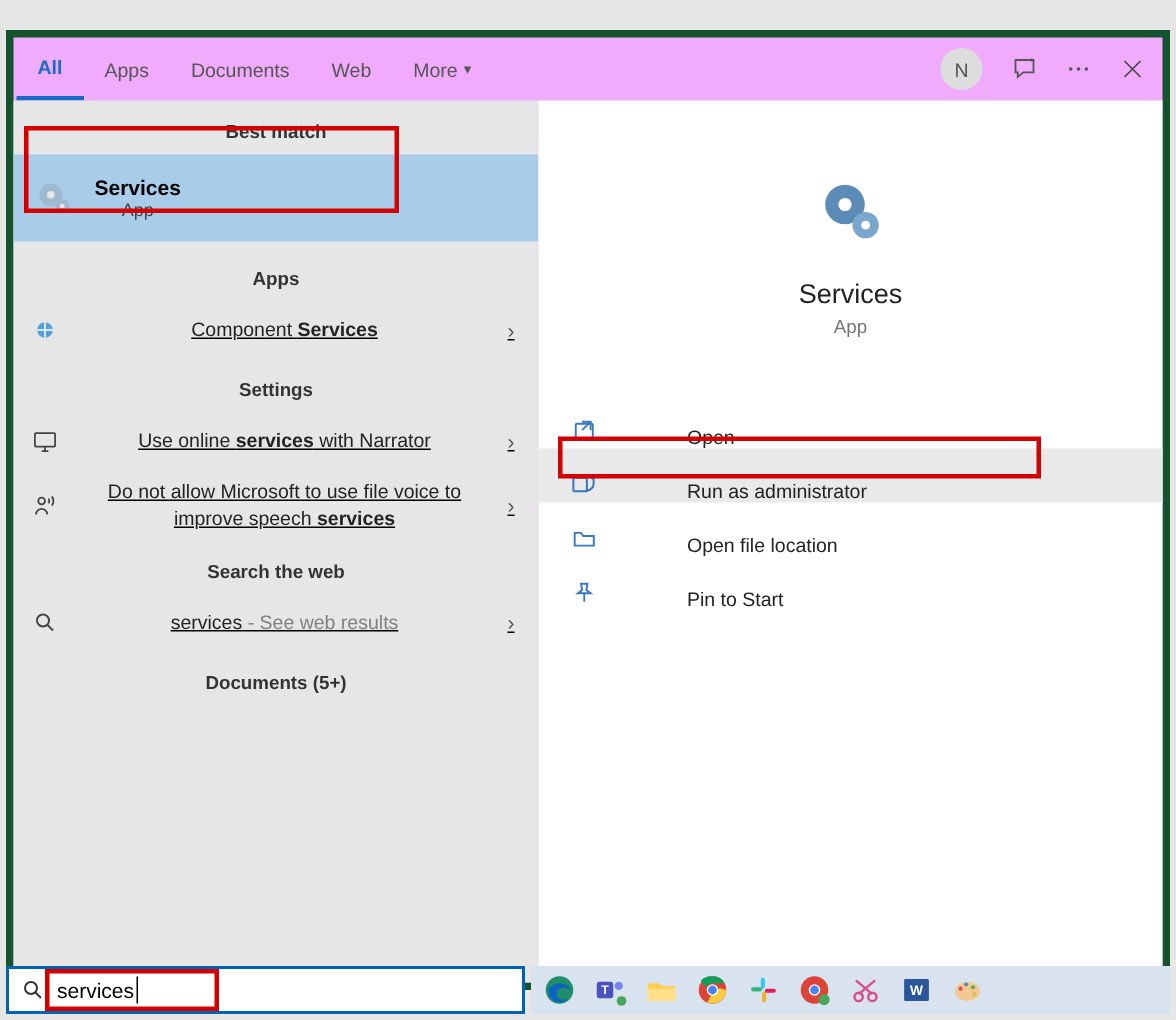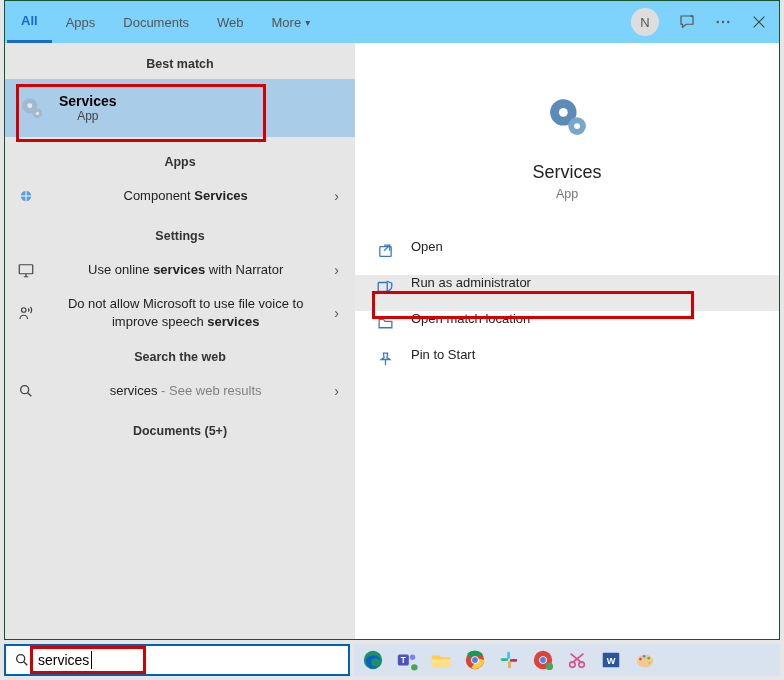--- a/index.html
+++ b/index.html
@@ -1,18 +1,18 @@
 <!DOCTYPE html>
 <html><head>
 <meta charset="utf-8">
 <style>
   * { box-sizing: border-box; margin: 0; padding: 0; font-family: "Segoe UI", Arial, sans-serif; }
   body { width: 784px; height: 680px; background: #e6e6e6; position: relative; overflow: hidden; }
 
-  .search-pane { position: absolute; left: 4px; top: 0; width: 776px; height: 640px; background: #7dd3fc; border: 1px solid #14532d; }
+  .search-pane { position: absolute; left: 4px; top: 20px; width: 776px; height: 640px; background: #f0abfc; border: 5px solid #14532d; }
 
   
   .tabbar { display: flex; align-items: center; height: 42px; padding: 0 2px; }
   .tab { padding: 0 14px; height: 42px; display: flex; align-items: center; font-size: 13px; color: #555; cursor: pointer; }
   .tab.active { color: #1a6bc7; font-weight: 600; border-bottom: 3px solid #1a6bc7; }
   .tab .caret { margin-left: 4px; font-size: 10px; }
   .tabbar-spacer { flex: 1; }
   .avatar { width: 28px; height: 28px; border-radius: 50%; background: #ddd; display: flex; align-items: center; justify-content: center; font-size: 13px; color: #555; margin: 0 10px; }
   .top-icon { width: 36px; height: 36px; display: flex; align-items: center; justify-content: center; color: #555; cursor: pointer; }
 
@@ -22,33 +22,33 @@
 
   .section-label { font-size: 12.5px; font-weight: 600; color: #333; padding: 14px 10px 8px 10px; }
   .apps-label { padding-top: 18px; }
 
   .best-item { height: 58px; background: #a9cde9; display: flex; align-items: center; padding-left: 12px; }
   .best-icon { width: 30px; height: 30px; display: flex; align-items: center; justify-content: center; }
   .best-text { margin-left: 12px; }
   .best-title { font-size: 14px; font-weight: 600; color: #000; }
   .best-sub { font-size: 12px; color: #444; }
 
-  .list-item { min-height: 38px; display: flex; align-items: center; padding: 6px 10px 6px 10px; cursor: pointer; }
+  .list-item { min-height: 38px; display: flex; align-items: center; padding: 6px 10px 6px 10px; cursor: pointer; text-decoration: underline; }
   .li-icon { width: 22px; height: 22px; display: flex; align-items: center; justify-content: center; flex-shrink: 0; }
   .li-text { flex: 1; font-size: 13px; color: #222; padding-left: 8px; padding-right: 8px; line-height: 1.35; }
   .chev { color: #555; font-size: 14px; padding-right: 6px; }
   .dim { color: #808080; }
 
   .hero { display: flex; flex-direction: column; align-items: center; padding-top: 25px; }
   .hero-icon { width: 48px; height: 48px; display: flex; align-items: center; justify-content: center; }
   .hero-title { font-size: 18px; color: #222; margin-top: 22px; }
   .hero-sub { font-size: 12.5px; color: #777; margin-top: 4px; }
 
   .actions { margin-top: 38px; }
-  .action { height: 36px; display: flex; align-items: flex-start; padding-left: 18px; cursor: pointer; }
+  .action { height: 36px; display: flex; align-items: flex-end; padding-left: 18px; cursor: pointer; gap: 43px; }
   .action.highlight { background: #e9e9e9; }
   .act-icon { width: 24px; height: 24px; display: flex; align-items: center; justify-content: center; color: #3a78bd; }
   .act-label { font-size: 13px; color: #222; margin-left: 14px; }
   .search-box { position: absolute; left: 4px; bottom: 4px; width: 346px; height: 32px; background: #fff; border: 2px solid #0063b1; display: flex; align-items: center; }
   .search-box .mag { width: 32px; display: flex; align-items: center; justify-content: center; color: #333; }
   .search-box .inp { flex: 1; border: none; outline: none; font-size: 14px; background: transparent; }
   .caret-blink { width: 1px; height: 18px; background: #000; margin-left: 2px; }
 
   .taskbar { position: absolute; left: 354px; right: 4px; bottom: 4px; height: 32px; background: #d9e3ef; display: flex; align-items: center; padding-left: 6px; gap: 8px; }
   .tb-icon { width: 26px; height: 26px; border-radius: 4px; display: flex; align-items: center; justify-content: center; font-size: 16px; }
@@ -206,21 +206,21 @@
               </svg>
           </div>
           <div class="act-label">Run as administrator</div>
         </div>
         <div class="action">
           <div class="act-icon">
             <svg width="17" height="17" viewBox="0 0 24 24" fill="none" stroke="#3a78bd" stroke-width="1.8">
                 <path d="M3 6h6l2 3h10v9H3z"></path>
               </svg>
           </div>
-          <div class="act-label">Open match location</div>
+          <div class="act-label">Open file location</div>
         </div>
         <div class="action">
           <div class="act-icon">
             <svg width="17" height="17" viewBox="0 0 24 24" fill="none" stroke="#3a78bd" stroke-width="1.8">
                 <path d="M9 3h6l-1 6 4 3H6l4-3z"></path>
                 <path d="M12 12v8"></path>
               </svg>
           </div>
           <div class="act-label">Pin to Start</div>
         </div>

